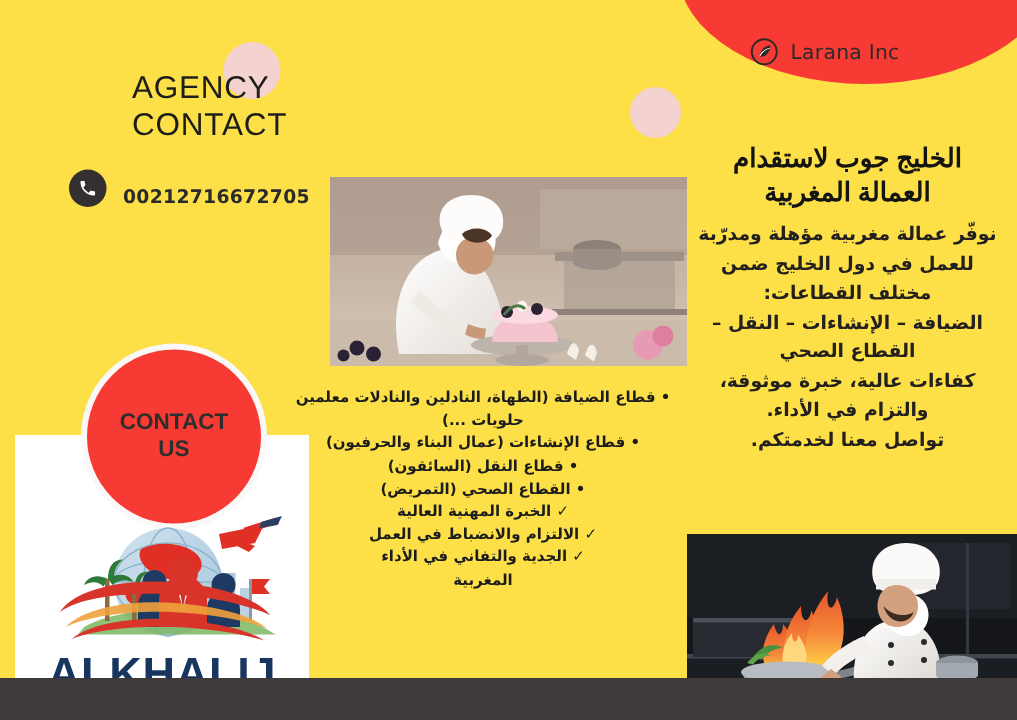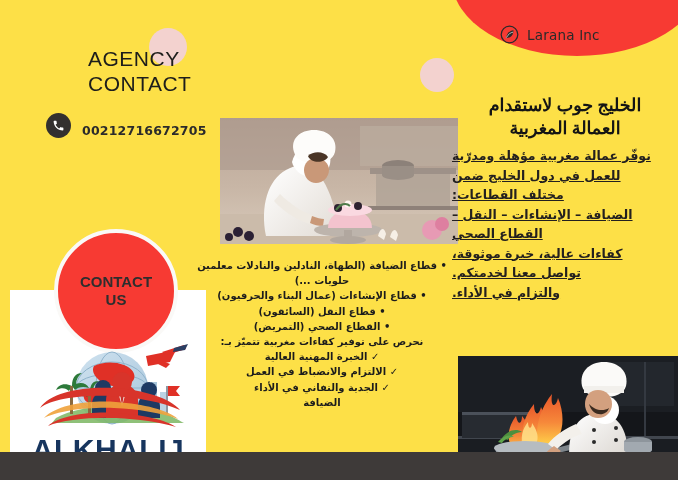--- a/index.html
+++ b/index.html
@@ -94,23 +94,23 @@
 
   
   .right-head{
     position:absolute;left:452px;top:94px;width:226px;
     direction:rtl;text-align:center;
     font-family:Liberation Serif, serif;
     font-size:17.5px;line-height:23px;font-weight:700;color:#141414;
   }
   .right-body{
     position:absolute;left:452px;top:146px;width:226px;
-    direction:rtl;text-align:left;
+    direction:rtl;text-align:center;
     font-family:"DejaVu Sans",sans-serif;
-    font-size:12.5px;line-height:19.5px;font-weight:600;color:#23201F;text-decoration:underline;
+    font-size:12.5px;line-height:19.5px;font-weight:600;color:#23201F;
   }
   .right-body p{margin:0;}
 
   
   .larana{
     position:absolute;left:500px;top:25px;display:flex;align-items:center;gap:8px;
   }
   .larana-mark{width:19px;height:19px;}
   .larana-name{
     font-family:"DejaVu Sans",sans-serif;font-size:13.5px;color:#2A2A2A;letter-spacing:.2px;
@@ -207,40 +207,39 @@
       <circle cx="222" cy="106" r="7" fill="#DE7FA0"></circle>
     </svg>
   </div>
 
   <div class="mid-text">
     <p>• قطاع الضيافة (الطهاة، النادلين  والنادلات معلمين</p>
     <p>حلويات ...)</p>
     <p>• قطاع الإنشاءات (عمال البناء والحرفيون)</p>
     <p>• قطاع النقل (السائقون)</p>
     <p>• القطاع الصحي (التمريض)</p>
-    <p>نحرص على توفير كفاءات مغربية تتميّز بـ:</p>
     <p>✓ الخبرة المهنية العالية</p>
     <p>✓ الالتزام والانضباط في العمل</p>
     <p>✓ الجدية والتفاني في الأداء</p>
-    <p>الضيافة</p>
+    <p>المغربية</p>
   </div>
 
   <div class="right-head">
     <div>الخليج جوب لاستقدام</div>
     <div>العمالة المغربية</div>
   </div>
   <div class="right-body">
     <p>نوفّر عمالة مغربية مؤهلة ومدرّبة</p>
     <p>للعمل في دول الخليج ضمن</p>
     <p>مختلف القطاعات:</p>
     <p>الضيافة – الإنشاءات  – النقل –</p>
     <p>القطاع الصحي</p>
     <p>كفاءات عالية، خبرة موثوقة،</p>
+    <p>والتزام في الأداء.</p>
     <p>تواصل معنا لخدمتكم.</p>
-    <p>والتزام في الأداء.</p>
   </div>
 
   <div class="left-card"></div>
 
   <div class="contact-circle">
     <span>CONTACT</span>
     <span>US</span>
   </div>
 
   <div class="logo-wrap">

